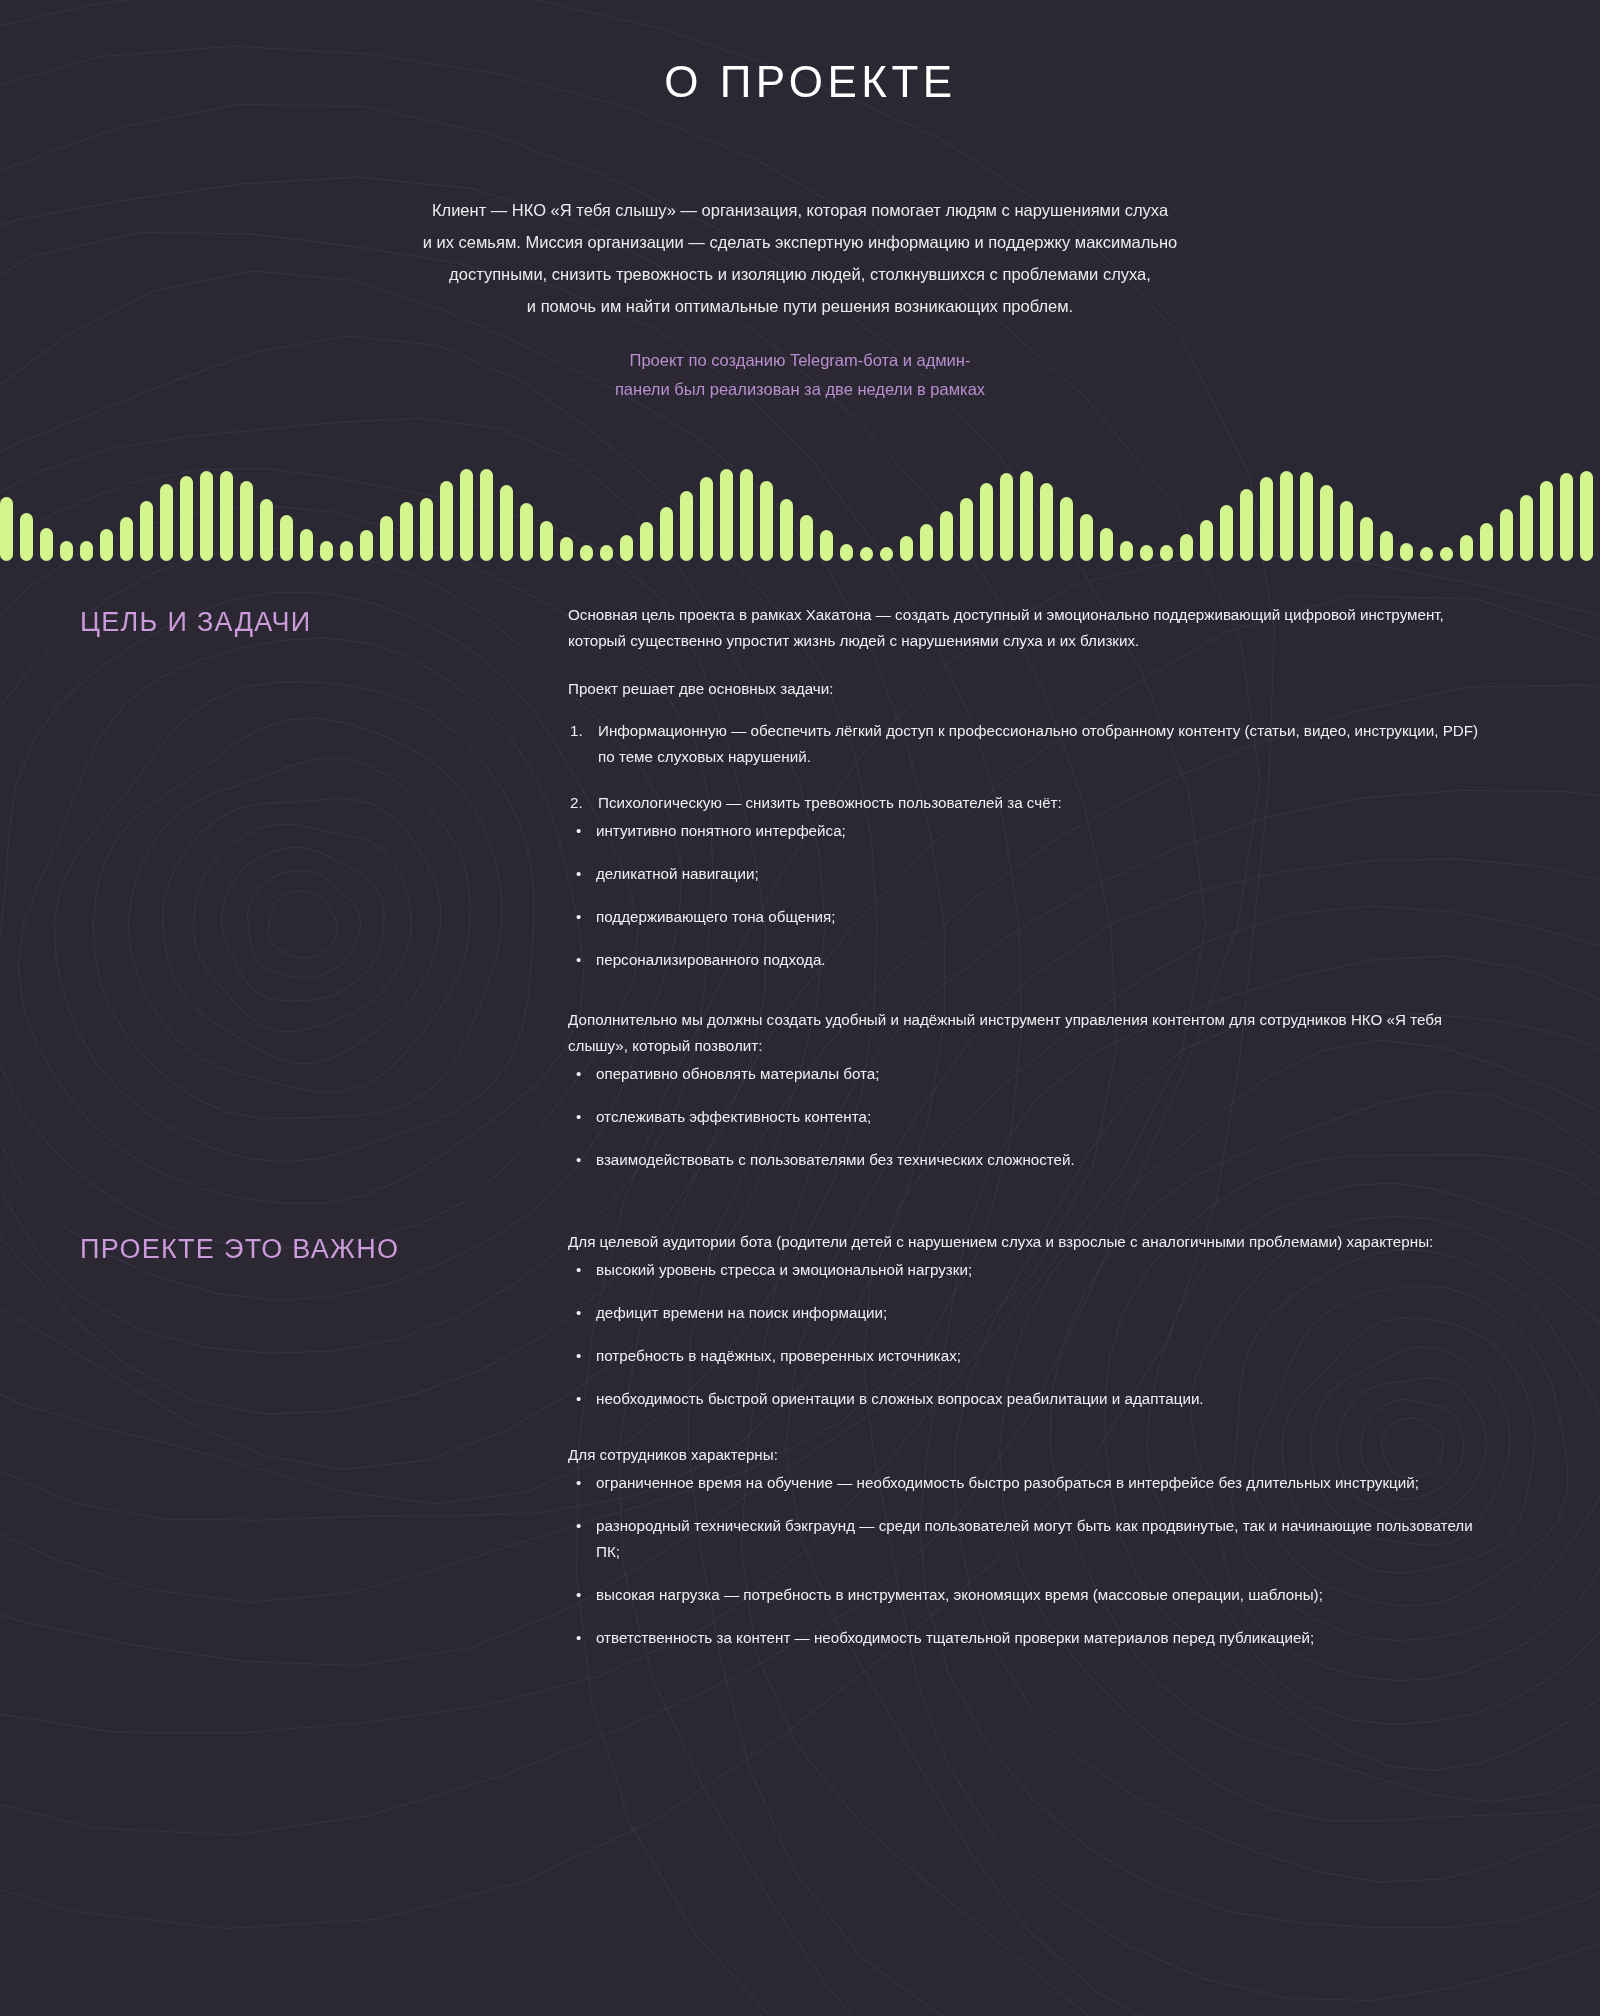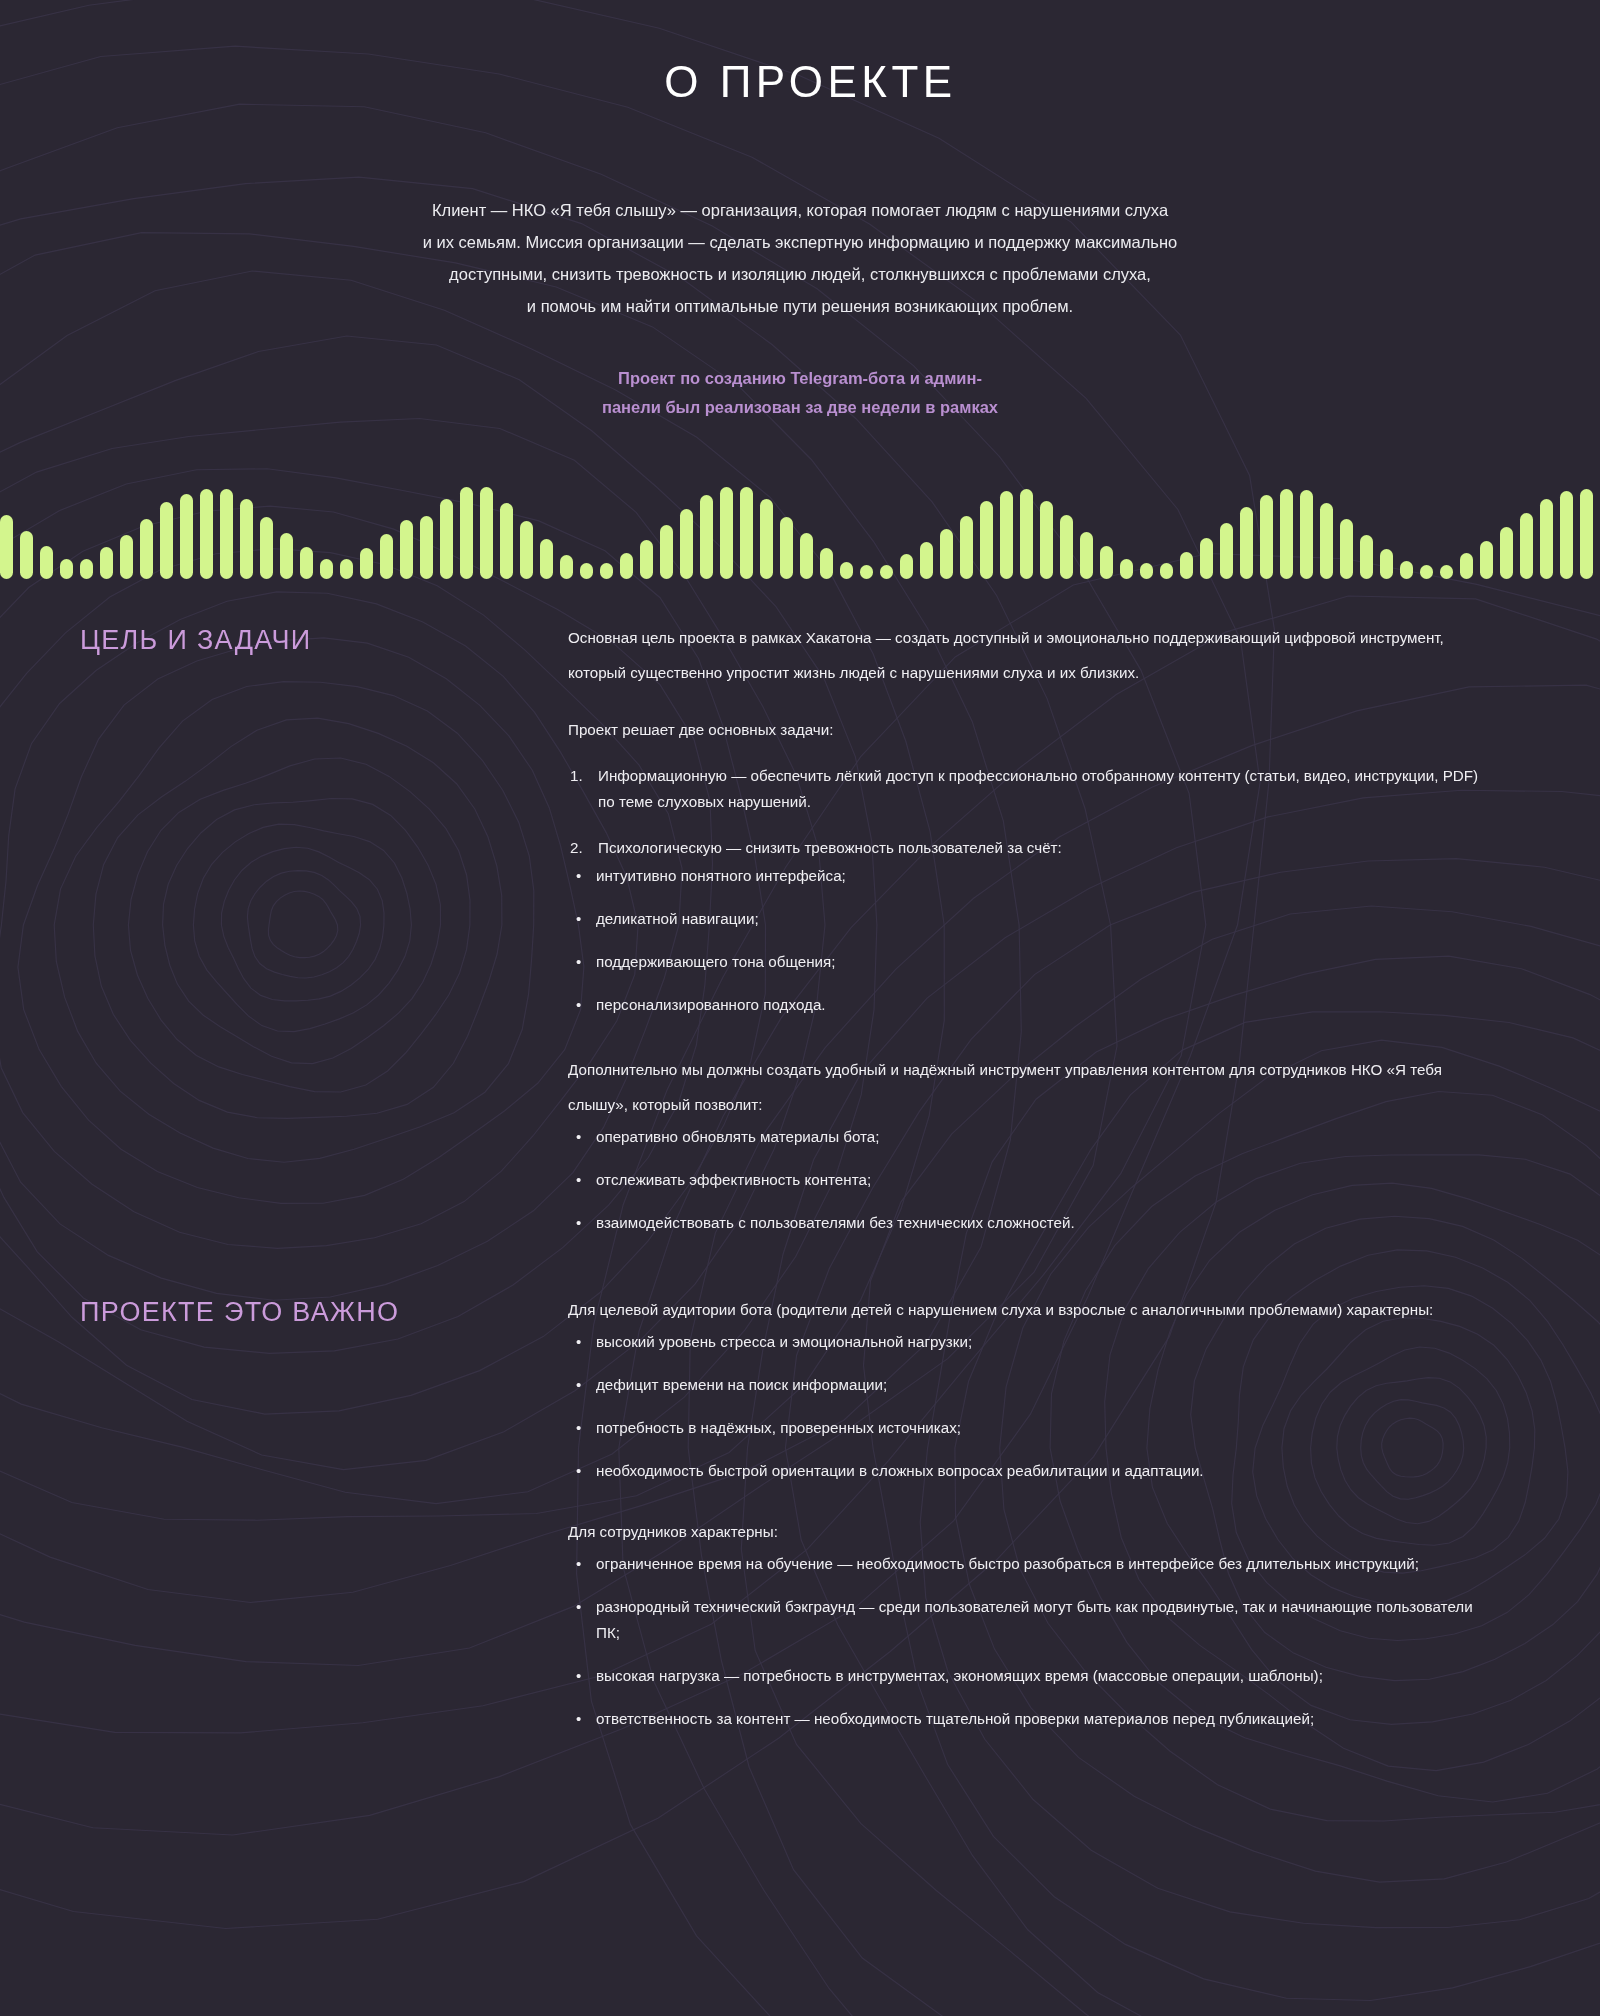--- a/index.html
+++ b/index.html
@@ -38,25 +38,25 @@
   .hero-lead {
     margin-top:88px;
     font-size:16.5px;
     line-height:32px;
     color:#ececf0;
     font-weight:400;
   }
   .hero-lead .ln { display:block; }
 
   .hero-sub {
-    margin-top:42px;
+    margin-top:24px;
     font-size:16.5px;
     line-height:29px;
     color:#b98fd0;
-    font-weight:700;
+    font-weight:400;
   }
   .hero-sub .ln { display:block; }
 
   
   .wave-wrap {
     margin-top:54px;
     width:1600px;
     height:120px;
     position:relative;
   }
@@ -80,21 +80,21 @@
     letter-spacing:1.3px;
     color:#cb9bdb;
     line-height:1.2;
     padding-top:4px;
   }
 
   .sec-body { flex:1 1 auto; max-width:912px; }
 
   .para {
     font-size:15.2px;
-    line-height:35px;
+    line-height:26px;
     color:#f0eff3;
     font-weight:400;
   }
 
   .gap-lg { height:22px; }
 
   
   ol.num-list {
     list-style:none;
     margin-top:16px;

